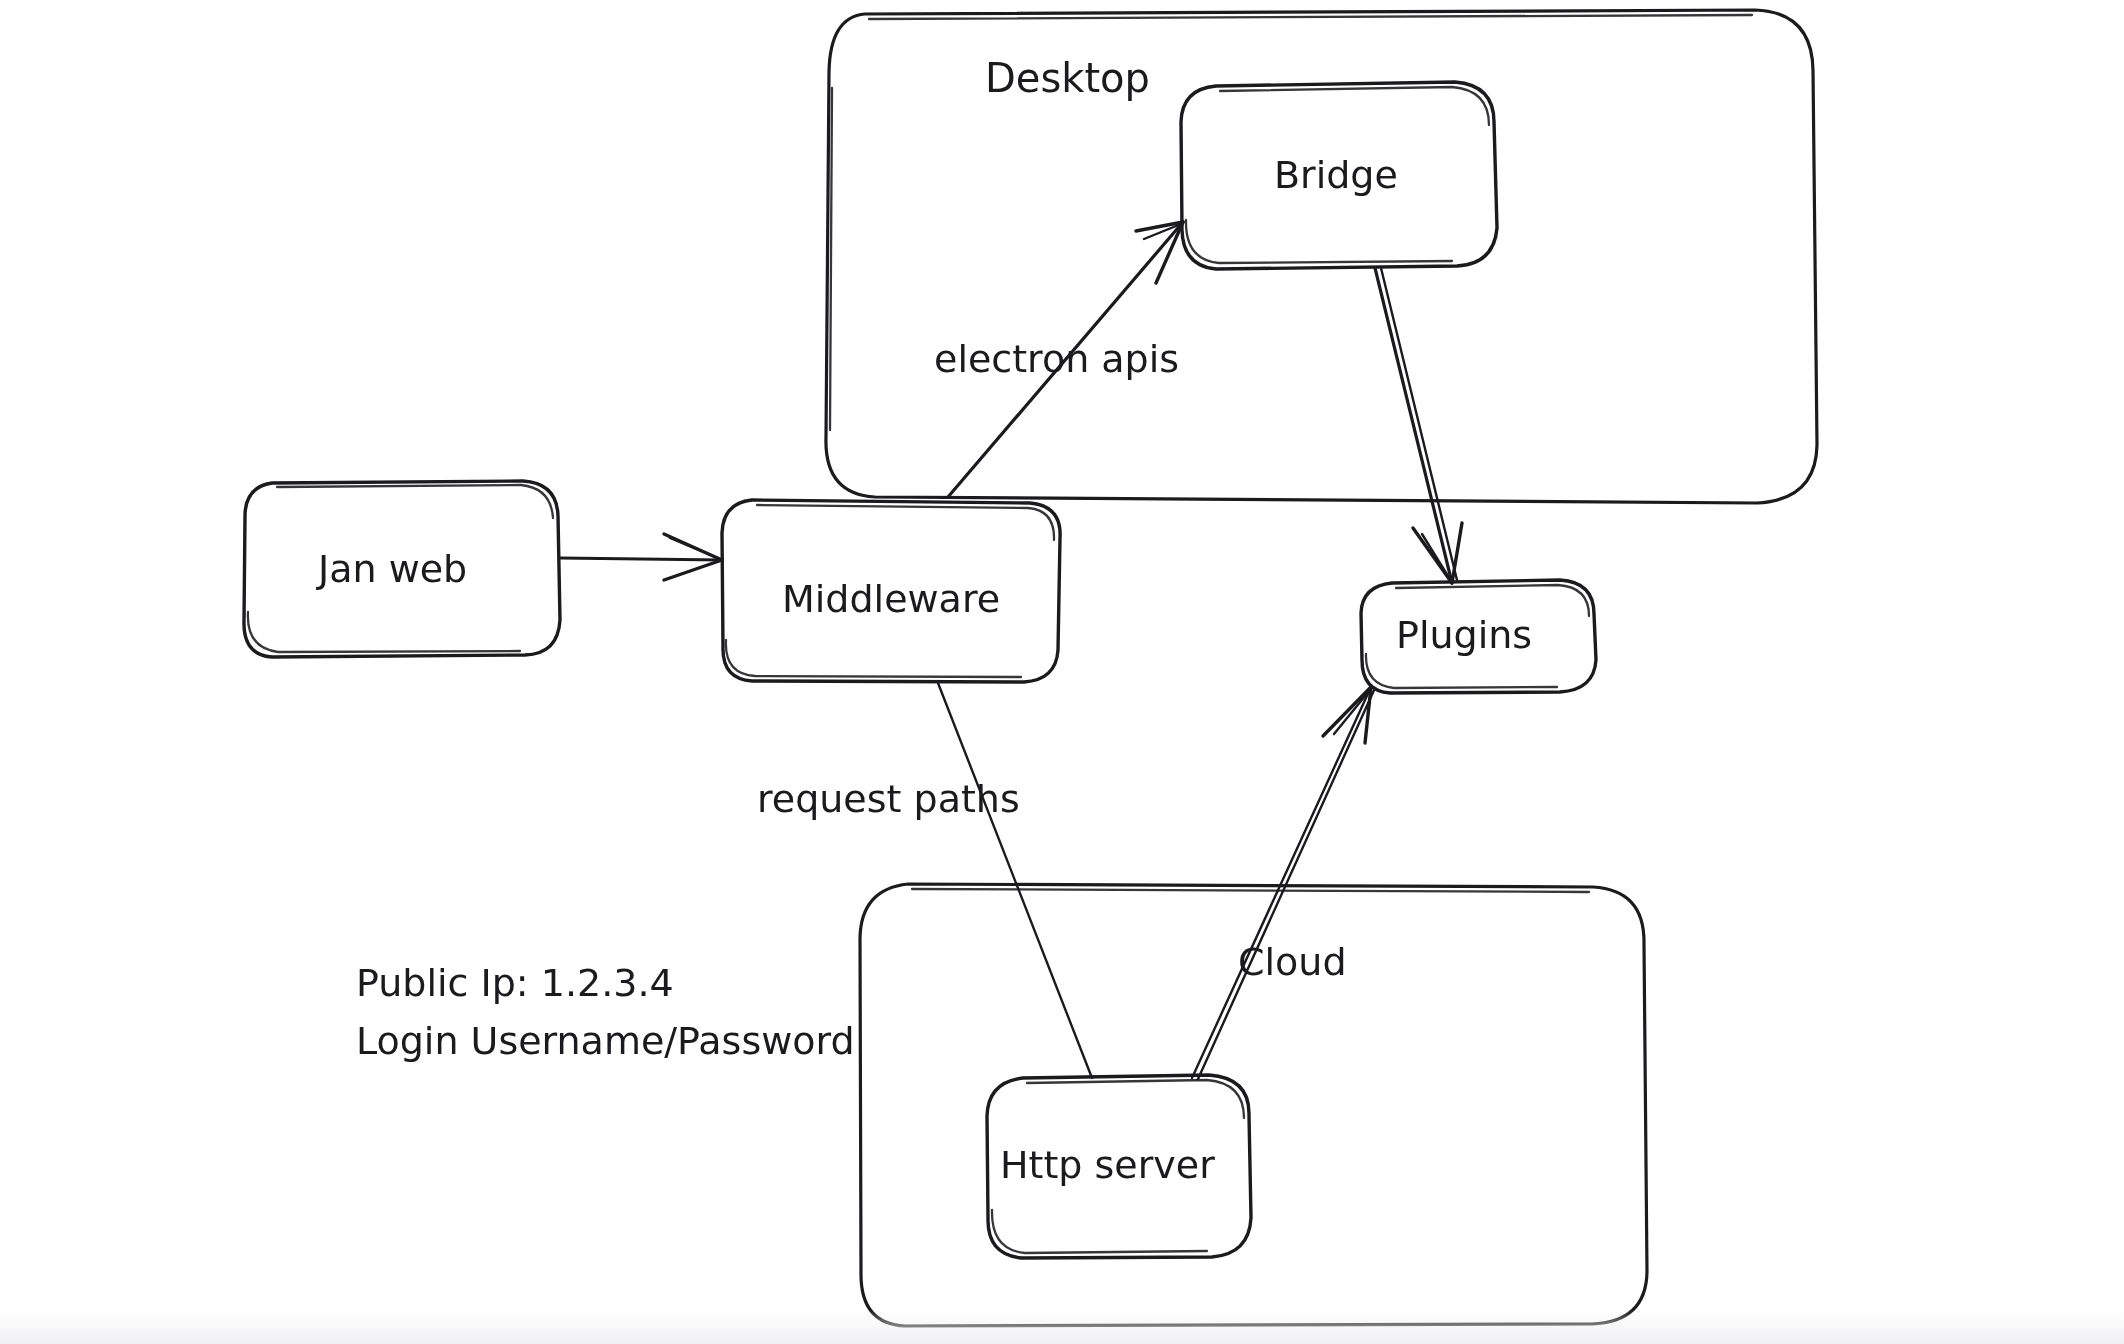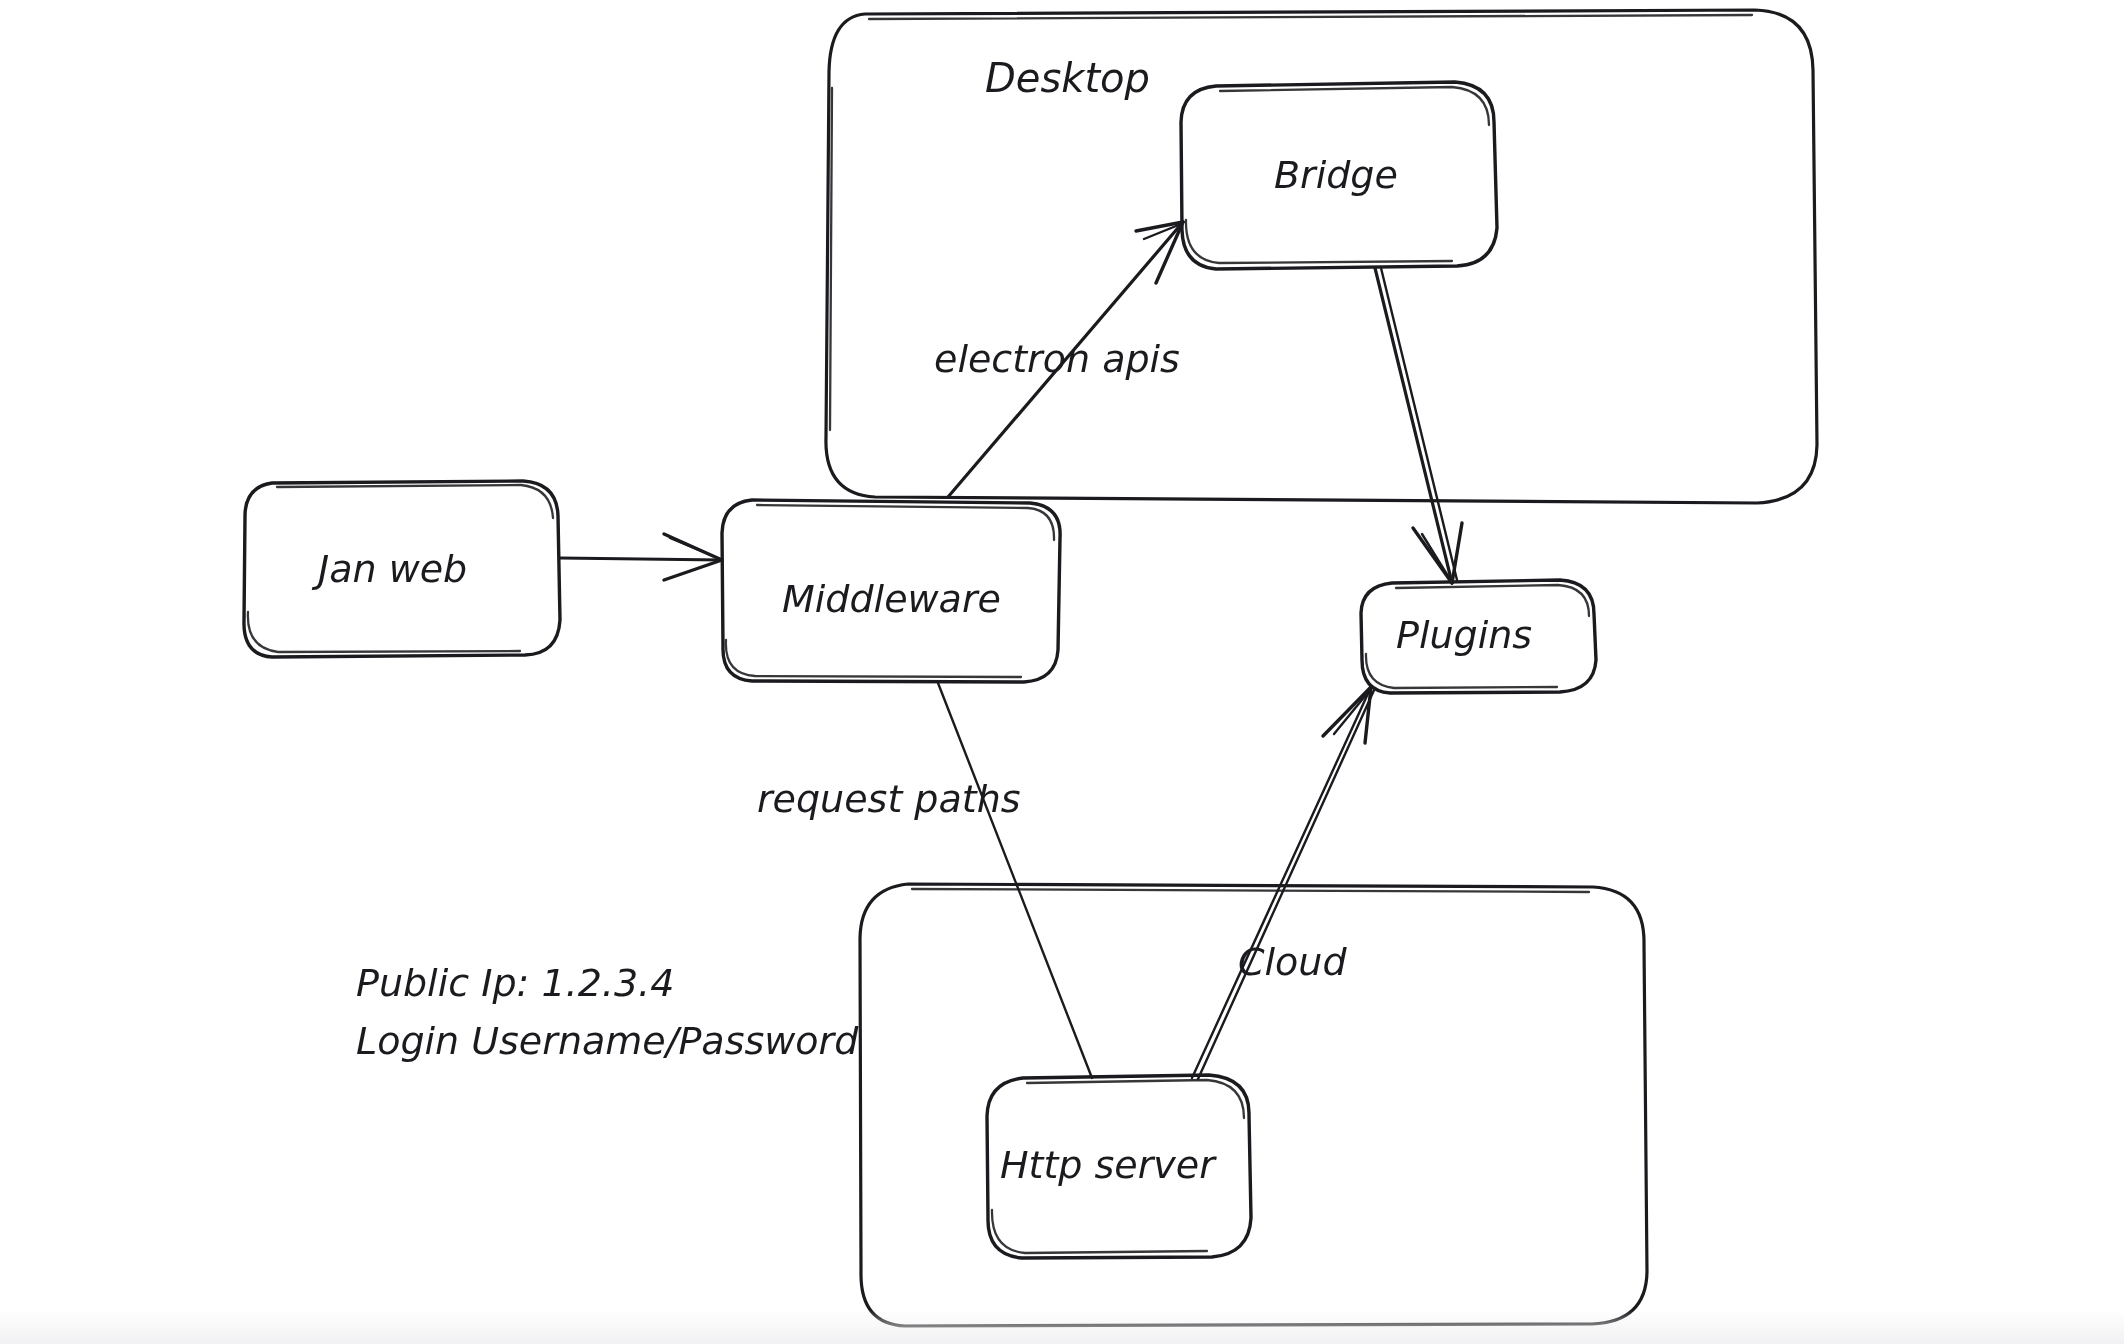--- a/index.html
+++ b/index.html
@@ -7,21 +7,20 @@
     padding: 0;
     background: #ffffff;
   }
   #canvas-root {
     position: relative;
     width: 2124px;
     height: 1344px;
     background: #ffffff;
     overflow: hidden;
     font-family: "DejaVu Sans", sans-serif;
-    font-style: italic;
   }
   #diagram-svg {
     position: absolute;
     left: 0;
     top: 0;
     width: 2124px;
     height: 1344px;
     display: block;
   }
   .hand-text {

